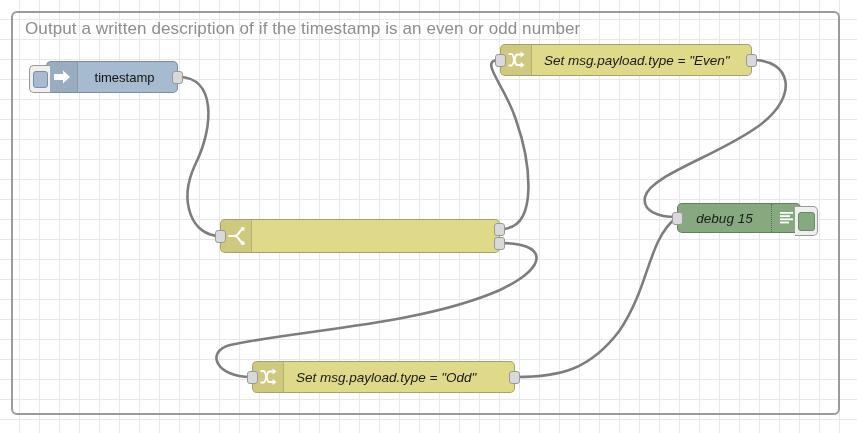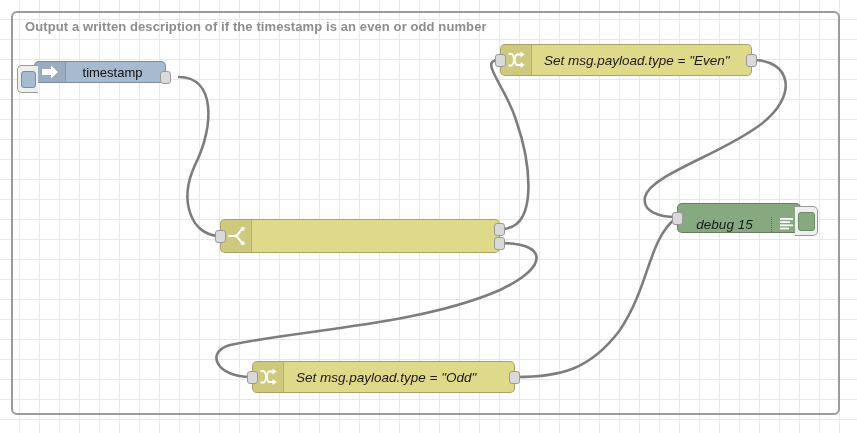--- a/index.html
+++ b/index.html
@@ -39,25 +39,24 @@
   
   .group-box {
     position: absolute;
     border: 2px solid #9b9b9b;
     border-radius: 6px;
     background: transparent;
     box-sizing: border-box;
   }
   .group-label {
     position: absolute;
-    font-size: 13px;
+    font-size: 17px;
     color: #8d8d8d;
     white-space: nowrap;
     letter-spacing: 0.1px;
-    font-weight: bold;
   }
 
   
   .node {
     position: absolute;
     box-sizing: border-box;
     border-radius: 5px;
     display: flex;
     align-items: stretch;
     border: 1px solid rgba(0,0,0,0.25);
@@ -123,21 +122,20 @@
   }
   .node-change .node-label, .node-switch .node-label {
     font-style: italic;
     font-size: 13.5px;
   }
 
   
   .node-debug {
     background: #87a980;
     color: #1a1a1a;
-    align-items: flex-end;
   }
   .node-debug .node-label {
     font-style: italic;
     font-size: 13.5px;
     justify-content: center;
     padding: 0 10px;
     border-right: 1px dotted rgba(0,0,0,0.35);
   }
   .debug-icon-box {
     width: 28px;
@@ -196,21 +194,21 @@
       <path d="M 753,60 C 790,60 800,95 760,125 C 720,155 650,175 645,197 C 642,212 660,217 676,217" fill="none" stroke="#7d7d7d" stroke-width="2.6" stroke-linecap="round"></path>
       <path d="M 516,377 C 560,377 590,370 620,330 C 650,285 648,240 676,218" fill="none" stroke="#7d7d7d" stroke-width="2.6" stroke-linecap="round"></path>
     </svg>
 
   <div id="node-layer">
 
     <div class="group-box" id="group-box" style="left: 11px; top: 11px; width: 829px; height: 404px; border-color: rgb(155, 155, 155);">
       <div class="group-label" id="group-label-el" style="left: 12px; top: 6px; color: rgb(141, 141, 141);">Output a written description of if the timestamp is an even or odd number</div>
     </div>
 
-    <div class="node node-inject" id="n-inject" style="left: 34px; top: 61px; width: 132px; height: 22px;">
+    <div class="node node-inject" id="n-inject" style="left: 46px; top: 61px; width: 132px; height: 32px;">
       <div class="inject-button">
         <div class="btn-inner"></div>
       </div>
       <div class="node-icon-box">
         <svg class="icon-svg" width="18" height="16" viewBox="0 0 18 16">
           <path d="M1 5 h9 V1.5 L17 8 l-7 6.5 V11 H1 z" fill="#ffffff"></path>
         </svg>
       </div>
       <div class="node-label">timestamp</div>
       <div class="port port-out" style="top:9px;"></div>

